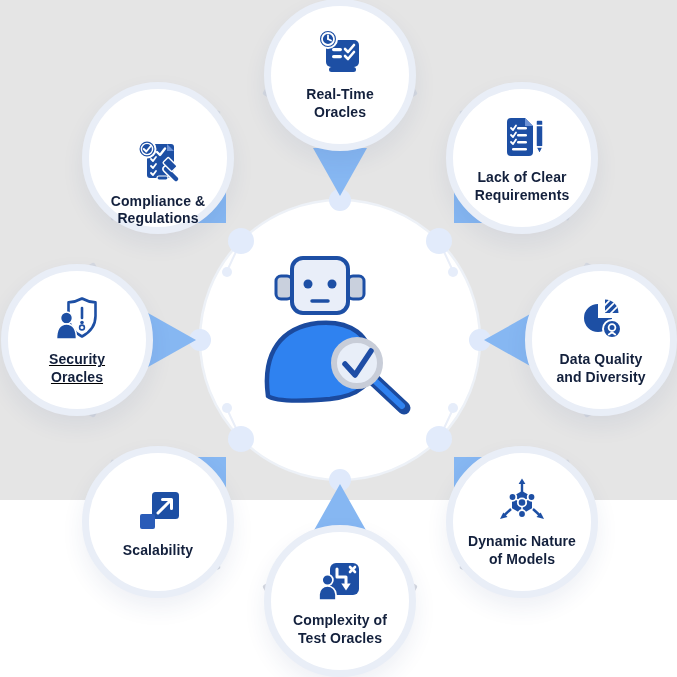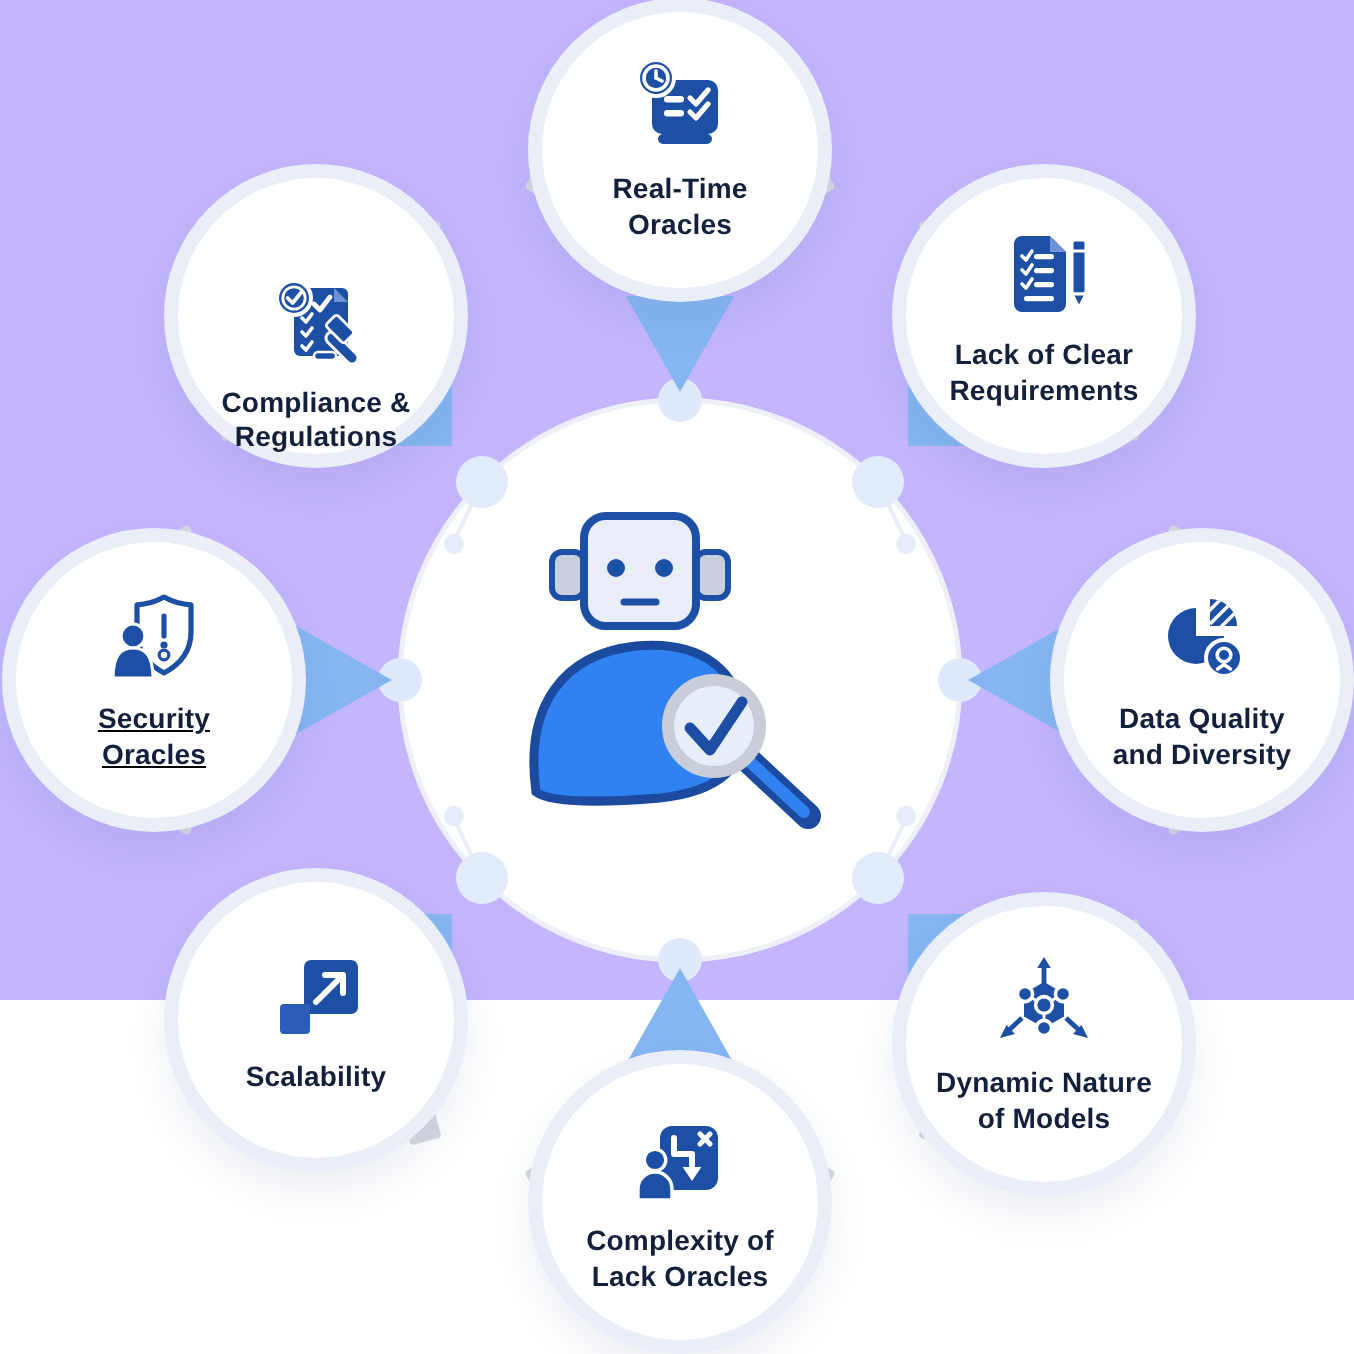--- a/index.html
+++ b/index.html
@@ -1,34 +1,34 @@
 <!DOCTYPE html>
 <html><head>
 <meta charset="utf-8">
 <style>
   html,body{margin:0;padding:0;background:#ffffff;}
   body{width:677px;height:677px;overflow:hidden;}
-  .stage{position:relative;width:677px;height:500px;font-family:"Liberation Sans",sans-serif;background:#c4b5fd;}
+  .stage{position:relative;width:677px;height:500px;font-family:"Liberation Sans",sans-serif;background:#e5e5e5;}
   .underlay{position:absolute;left:0;top:0;}
   .node{
     position:absolute;width:152px;height:152px;border-radius:50%;
     background:#ffffff;border:7px solid #e9eef7;box-sizing:border-box;
     box-shadow:0 10px 22px rgba(40,70,130,.08);
     display:flex;flex-direction:column;align-items:center;justify-content:center;
     z-index:2;
   }
   .node .icon{height:50px;display:flex;align-items:flex-end;justify-content:center;}
   .node .label{margin-top:7px;text-align:center;font-weight:700;font-size:14px;line-height:1.22;color:#13203c;letter-spacing:.1px;}
   .node .label span{display:block;}
   .pos-top{left:264px;top:-1px;}
   .pos-top-right{left:446px;top:82px;align-items:center;}
   .pos-right{left:525px;top:264px;}
   .pos-bottom-right{left:446px;top:446px;}
   .pos-bottom{left:264px;top:525px;}
-  .pos-bottom-left{left:82px;top:434px;}
+  .pos-bottom-left{left:82px;top:446px;}
   .pos-left{left:1px;top:264px;text-decoration:underline;}
   .pos-top-left{left:82px;top:82px;justify-content:flex-end;}
 </style>
 </head>
 <body>
 
 <div class="stage">
 
   <svg class="underlay" width="677" height="677" viewBox="0 0 677 677">
 
@@ -199,21 +199,21 @@
         <polyline points="24,14 24,22 33,22 33,28" fill="none" stroke="#fff" stroke-width="3" stroke-linecap="round" stroke-linejoin="round"></polyline>
         <polygon points="33,35.5 28.3,28.5 37.7,28.5" fill="#fff"></polygon>
         <line x1="37" y1="12" x2="42" y2="17" stroke="#fff" stroke-width="2.6" stroke-linecap="round"></line>
         <line x1="42" y1="12" x2="37" y2="17" stroke="#fff" stroke-width="2.6" stroke-linecap="round"></line>
         <circle cx="14.5" cy="25" r="5.4" fill="#1d4fa4" stroke="#fff" stroke-width="1.7"></circle>
         <path d="M6,45 v-5.5 a8.5,8.5 0 0 1 17,0 V45 Z" fill="#1d4fa4" stroke="#fff" stroke-width="1.7"></path>
       </svg>
     </div>
     <div class="label">
       <span>Complexity of</span>
-      <span>Lack Oracles</span>
+      <span>Test Oracles</span>
     </div>
   </div>
 
   <div class="node pos-bottom-left">
     <div class="icon">
       <svg width="54" height="50" viewBox="0 0 54 50">
         <rect x="21" y="7" width="27" height="27" rx="3.5" fill="#1d4fa4"></rect>
         <line x1="27" y1="28" x2="39" y2="16" stroke="#fff" stroke-width="3" stroke-linecap="round"></line>
         <polyline points="31.5,14.5 40.5,14.5 40.5,23.5" fill="none" stroke="#fff" stroke-width="3" stroke-linecap="round" stroke-linejoin="round"></polyline>
         <rect x="9" y="29" width="15" height="15" rx="2" fill="#2a5cb8"></rect>

